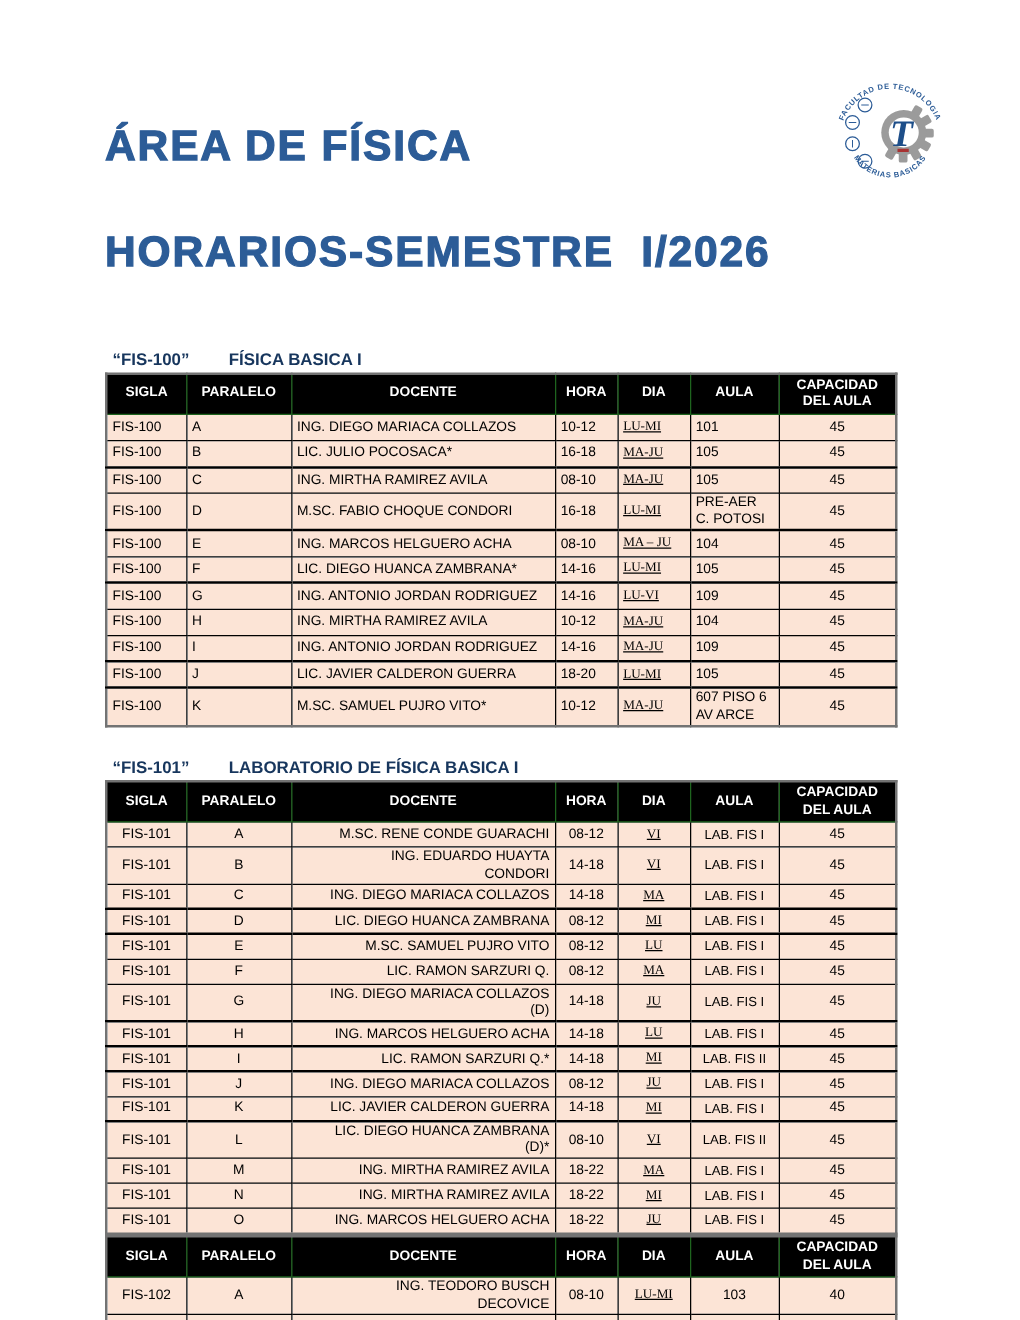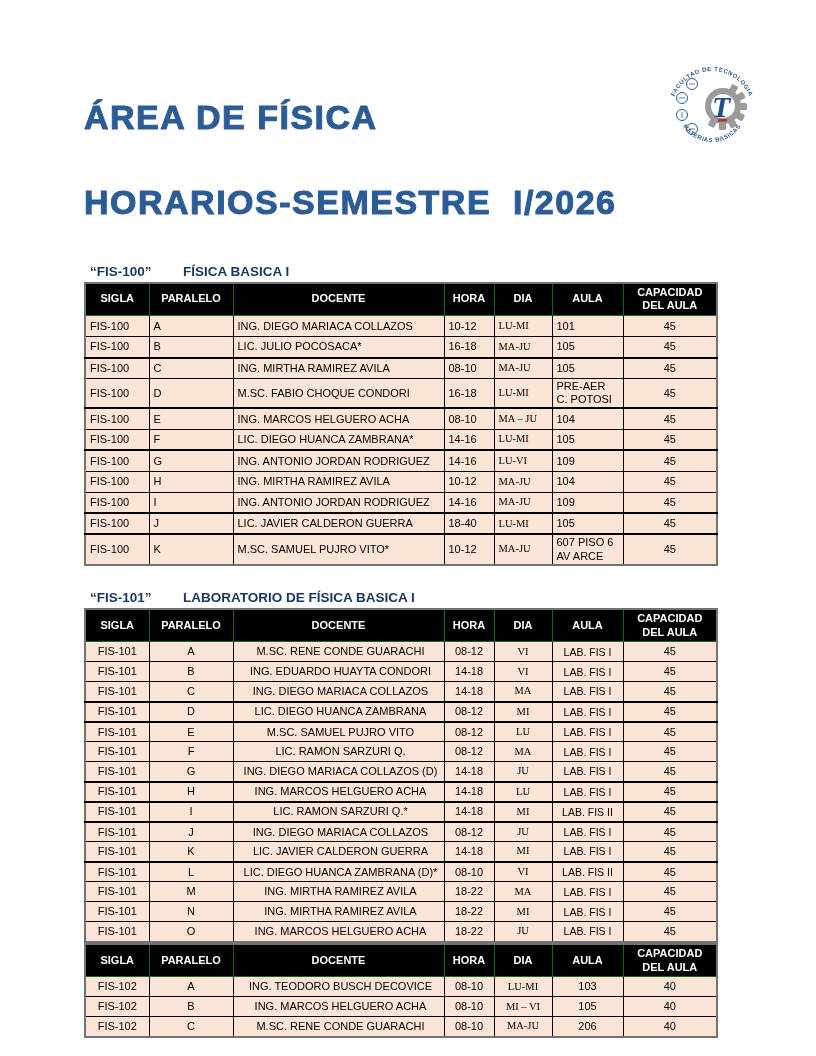--- a/index.html
+++ b/index.html
@@ -29,21 +29,21 @@
   .logo { position: absolute; left: 578px; top: 2px; width: 100px; height: 96px; }
 
   
   .section-head {
     font-size: 13.5px;
     font-weight: bold;
     color: #17365d;
     margin: 0 0 3px 6px;
   }
   .section-head .code { display: inline-block; width: 93px; }
-  #sec1 .section-head { }
+  #sec1 .section-head { margin-top: 16px; }
   #sec2 .section-head { margin-top: 24px; }
   #sec3 .section-head { margin-top: 16px; }
 
   
   table.tbl {
     border-collapse: collapse;
     table-layout: fixed;
     width: 632px;
     border: 2px solid #737373;
   }
@@ -69,28 +69,28 @@
     line-height: 1.2;
     white-space: pre-line;
     overflow: hidden;
   }
   
   col.c1 { width: 64px; }  col.c2 { width: 84px; }  col.c3 { width: 211px; }
   col.c4 { width: 50px; }  col.c5 { width: 58px; }  col.c6 { width: 71px; }
   col.c7 { width: 94px; }
 
   
-  .tbl td:nth-child(5) { font-family: "Liberation Serif", serif; font-size: 10.5px; }
+  .tbl td:nth-child(5) { font-family: "Liberation Serif", serif; font-size: 10.5px; text-decoration: underline; }
 
   
   .t1 td { height: 21px; text-align: left; }
   .t1 td:nth-child(7) { text-align: center; }
   
   .t2 td, .t3 td { height: 20px; text-align: center; }
-  .t2 td:nth-child(3), .t3 td:nth-child(3) { text-align: center; padding-left: 8px; }
+  .t2 td:nth-child(3), .t3 td:nth-child(3) { text-align: right; padding-left: 26px; }
   .t2 td:nth-child(6) { font-size: 10.5px; }
 
   
   .t1 tbody tr:nth-child(2) td,
   .t1 tbody tr:nth-child(4) td,
   .t1 tbody tr:nth-child(6) td,
   .t1 tbody tr:nth-child(9) td,
   .t1 tbody tr:nth-child(10) td { border-bottom: 2px solid #000; }
 
   .t2 tbody tr:nth-child(3) td,
@@ -260,21 +260,21 @@
             <td>ING. ANTONIO JORDAN RODRIGUEZ</td>
             <td>14-16</td>
             <td>MA-JU</td>
             <td>109</td>
             <td>45</td>
           </tr>
           <tr>
             <td>FIS-100</td>
             <td>J</td>
             <td>LIC. JAVIER CALDERON GUERRA</td>
-            <td>18-40</td>
+            <td>18-20</td>
             <td>LU-MI</td>
             <td>105</td>
             <td>45</td>
           </tr>
           <tr>
             <td>FIS-100</td>
             <td>K</td>
             <td>M.SC.  SAMUEL PUJRO VITO*</td>
             <td>10-12</td>
             <td>MA-JU</td>

